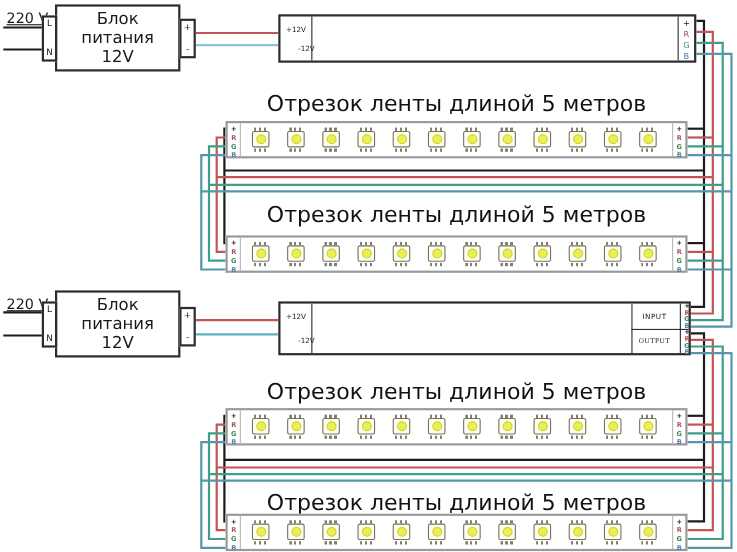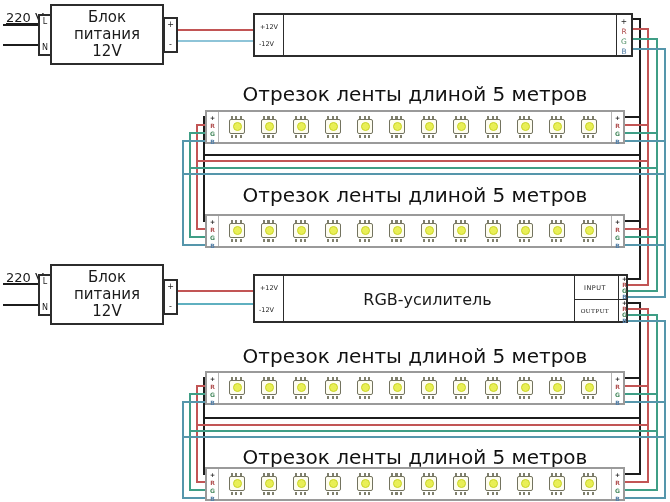--- a/index.html
+++ b/index.html
@@ -5,21 +5,21 @@
   html,body{margin:0;padding:0;background:#fff;}
   .canvas{position:relative;width:670px;height:502px;background:#ffffff;
           font-family:"DejaVu Sans","Liberation Sans",sans-serif;overflow:hidden;color:#1a1a1a;}
   .wire-layer{position:absolute;left:0;top:0;width:670px;height:502px;}
   .box{position:absolute;border:2px solid #2c2c2c;background:#fff;box-sizing:border-box;}
   .mains{position:absolute;font-size:13px;color:#1a1a1a;}
   .psu-text{position:absolute;left:0;right:0;top:3px;text-align:center;font-size:15px;line-height:17px;color:#1a1a1a;}
   .term-top{position:absolute;left:0;right:0;top:1px;text-align:center;font-size:8px;line-height:10px;}
   .term-bot{position:absolute;left:0;right:0;bottom:1px;text-align:center;font-size:8px;line-height:10px;}
   .in12-top{position:absolute;left:0;right:0;top:8px;text-align:center;font-size:6.5px;}
-  .in12-bot{position:absolute;left:4px;right:0;bottom:7px;font-size:6.5px;}
+  .in12-bot{position:absolute;left:16px;right:0;bottom:7px;font-size:6.5px;}
   .dev-title{position:absolute;top:50%;transform:translateY(-50%);text-align:center;font-size:16px;color:#1a1a1a;}
   .vdiv{position:absolute;top:0;bottom:0;width:0;border-left:1.5px solid #2c2c2c;}
   .hdiv{position:absolute;height:0;border-top:1.5px solid #2c2c2c;}
   .io-lbl{position:absolute;left:0;right:10px;text-align:center;font-size:6.5px;letter-spacing:0.5px;color:#222;}
   .padcol{position:absolute;width:11px;box-sizing:border-box;}
   .padlbl{display:block;text-align:center;font-size:6px;line-height:8px;font-weight:bold;}
   .padlbl.tight{line-height:6px;}
   .strip{position:absolute;width:420px;height:34px;border:2px solid #9a9a9a;background:#fff;box-sizing:border-box;}
   .pads-left{position:absolute;left:0;top:0;bottom:0;width:12px;border-right:1px solid #b5b5b5;padding-top:2px;box-sizing:border-box;}
   .pads-right{position:absolute;right:0;top:0;bottom:0;width:12px;border-left:1px solid #b5b5b5;padding-top:2px;box-sizing:border-box;}
@@ -340,21 +340,20 @@
     <span class="term-top">+</span>
     <span class="term-bot">-</span>
   </div>
 
   <div class="box" style="left:253px;top:274px;width:375px;height:49px;">
     <div class="vdiv" style="left:28px;"></div>
     <div style="position:absolute;left:0;top:0;bottom:0;width:28px;">
       <span class="in12-top">+12V</span>
       <span class="in12-bot">-12V</span>
     </div>
-    <div class="dev-title" style="left:28px;right:54px;">RGB-усилитель</div>
     <div class="vdiv" style="left:319px;"></div>
     <div class="hdiv" style="left:319px;right:0;top:22.5px;"></div>
     <div style="position:absolute;left:319px;right:10px;top:0;height:23px;">
       <span class="io-lbl" style="top:8px;left:0;right:0;">INPUT</span>
     </div>
     <div style="position:absolute;left:319px;right:10px;top:23px;bottom:0;">
       <span class="io-lbl" style="top:8px;left:0;right:0;font-family:Liberation Serif, serif;">OUTPUT</span>
     </div>
     <div class="vdiv" style="left:363px;border-left-width:1px;"></div>
     <div class="padcol" style="left:364px;top:0;height:23px;">

